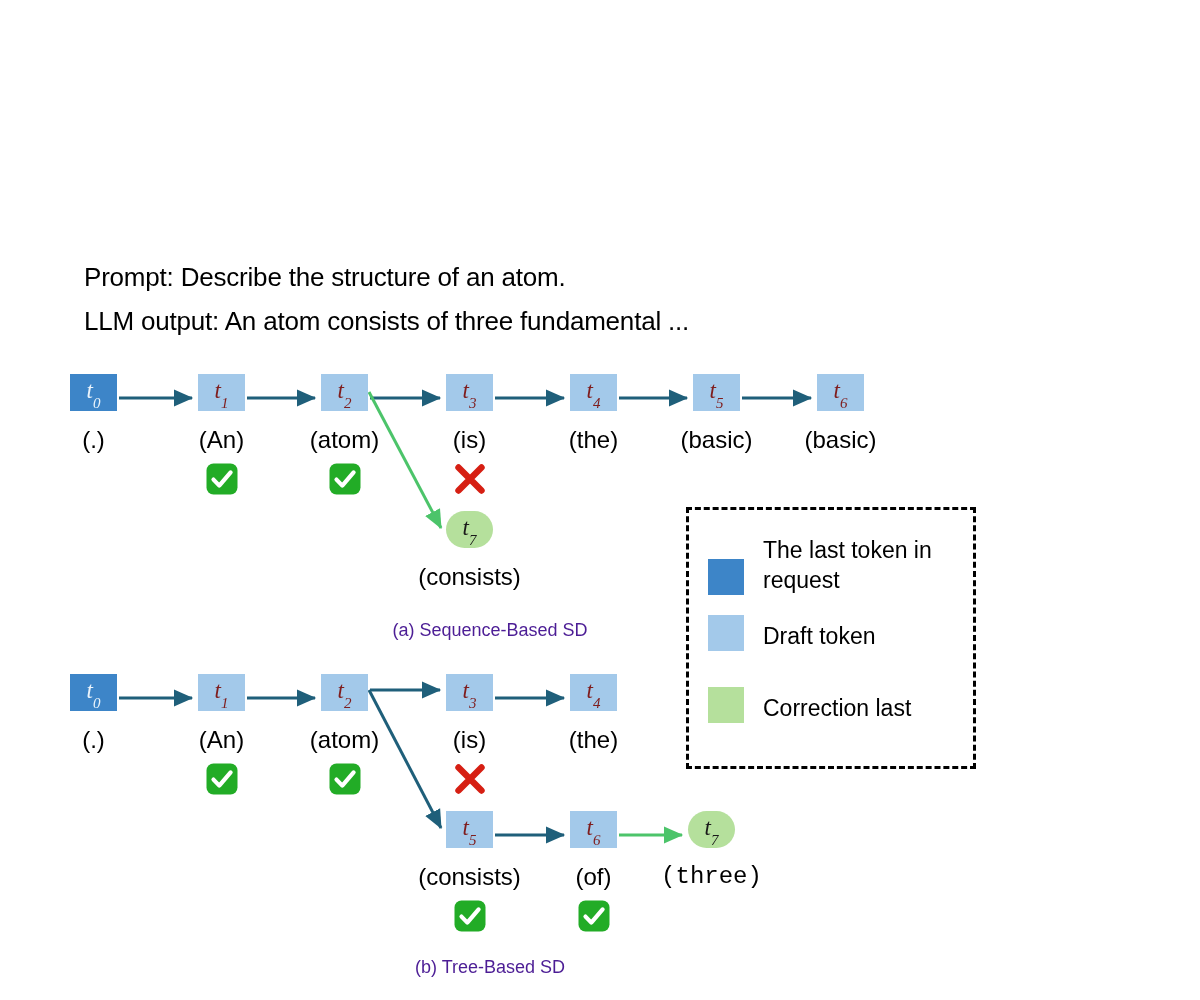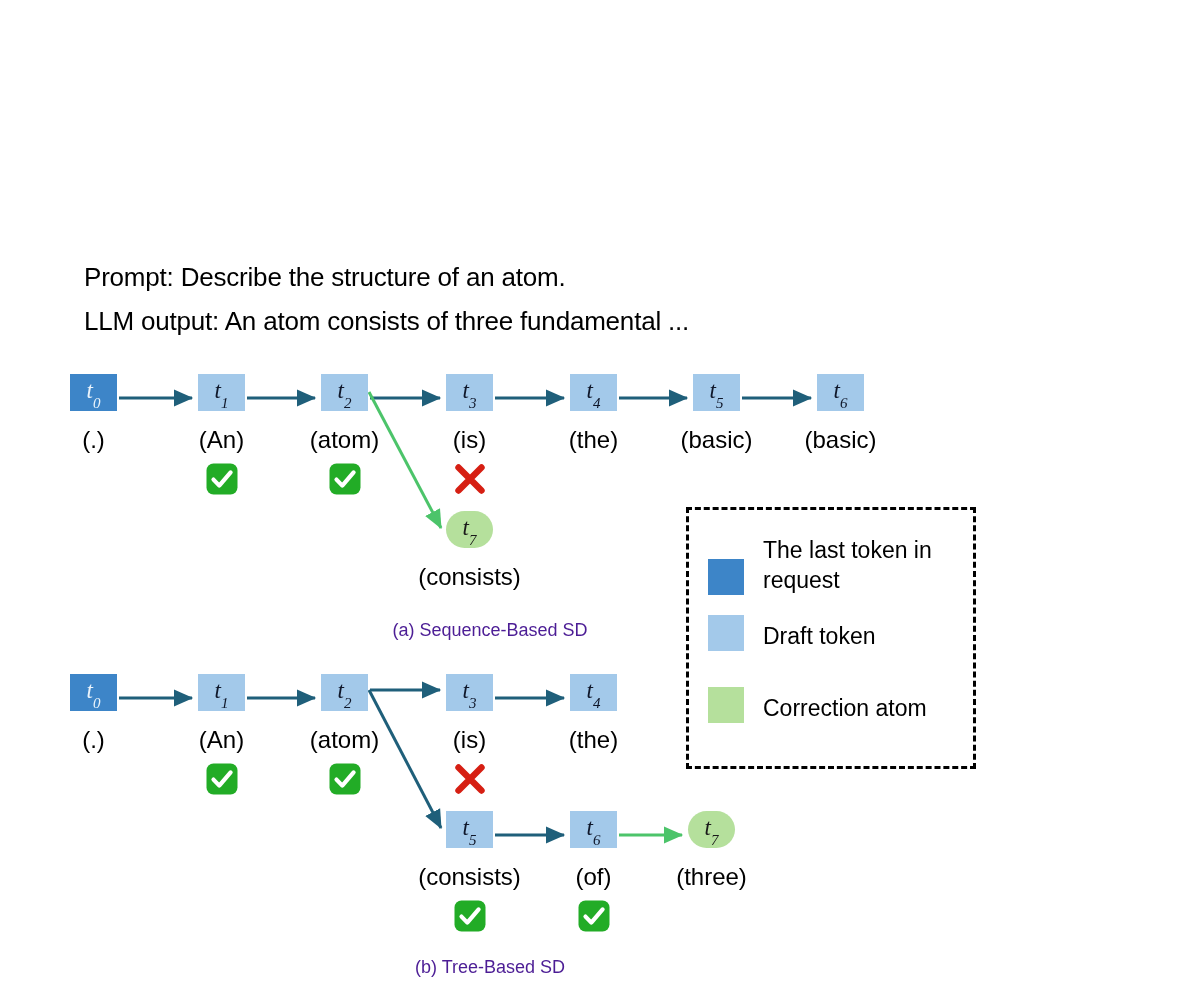--- a/index.html
+++ b/index.html
@@ -52,21 +52,21 @@
   }
   .token-box .tsub {
     font-size: 15px;
     font-style: italic;
     vertical-align: sub;
     position: relative;
     top: 5px;
     left: 0px;
   }
   .tok-request   { background: #3d85c8; color: #eaf3fb; }
-  .tok-draft     { background: #a3c9ea; color: #0f172a; }
+  .tok-draft     { background: #a3c9ea; color: #7f1d1d; }
   .tok-correct   { background: #b5e09c; color: #1a1a1a; border-radius: 23px; }
 
   
   .token-caption {
     position: absolute;
     font-size: 24px;
     line-height: 26px;
     color: #000;
     white-space: nowrap;
     text-align: center;
@@ -277,34 +277,34 @@
       <div class="token-caption" style="left: 593.5px; top: 864px;">(of)</div>
       <div class="mark" style="left: 593.5px; top: 899px;">
         <svg viewBox="0 0 34 34" xmlns="http://www.w3.org/2000/svg">
           <rect x="1.5" y="1.5" width="31" height="31" rx="7" ry="7" fill="#22ac26"></rect>
           <path d="M8.5 17.6 L14.3 23.6 L25.6 10.4" fill="none" stroke="#ffffff" stroke-width="4.2" stroke-linecap="round" stroke-linejoin="round"></path>
         </svg>
       </div>
       <div class="token-box tok-correct" style="left: 688px; top: 811px;">
         <span>t<span class="tsub">7</span></span>
       </div>
-      <div class="token-caption" style="left: 711.5px; top: 864px;">(three)</div>
+      <div class="token-caption" style="left: 711.5px; top: 864px; font-family: Liberation Mono, monospace;">(three)</div>
     </div>
 
   <div class="section-caption" id="caption-a" style="left:490px; top:615px;">(a) Sequence-Based SD</div>
   <div class="section-caption" id="caption-b" style="left:490px; top:952px;">(b) Tree-Based SD</div>
 
   <div id="legend">
     <div class="legend-row" id="legend-row-0">
       <div class="legend-swatch" style="background: rgb(61, 133, 200);"></div>
       <div class="legend-label">The last token in request</div>
     </div>
     <div class="legend-row" id="legend-row-1">
       <div class="legend-swatch" style="background: rgb(163, 201, 234);"></div>
       <div class="legend-label">Draft token</div>
     </div>
     <div class="legend-row" id="legend-row-2">
       <div class="legend-swatch" style="background: rgb(181, 224, 156);"></div>
-      <div class="legend-label">Correction atom</div>
+      <div class="legend-label">Correction last</div>
     </div>
   </div>
 
 </div>
 
 </body></html>

